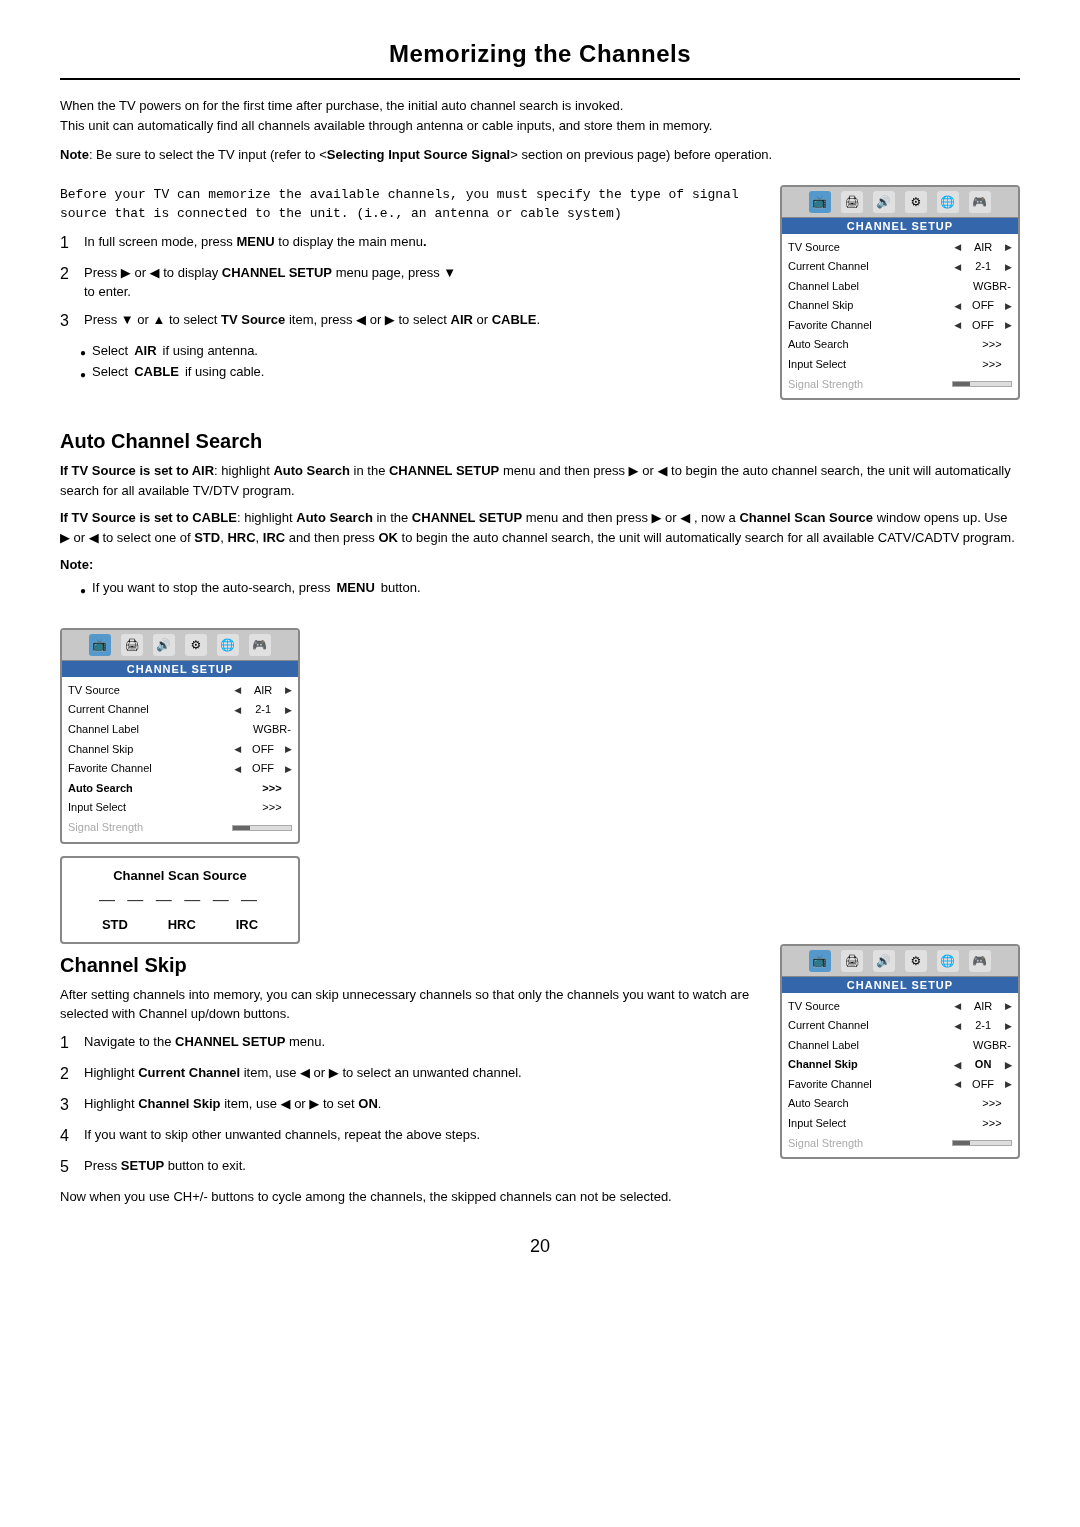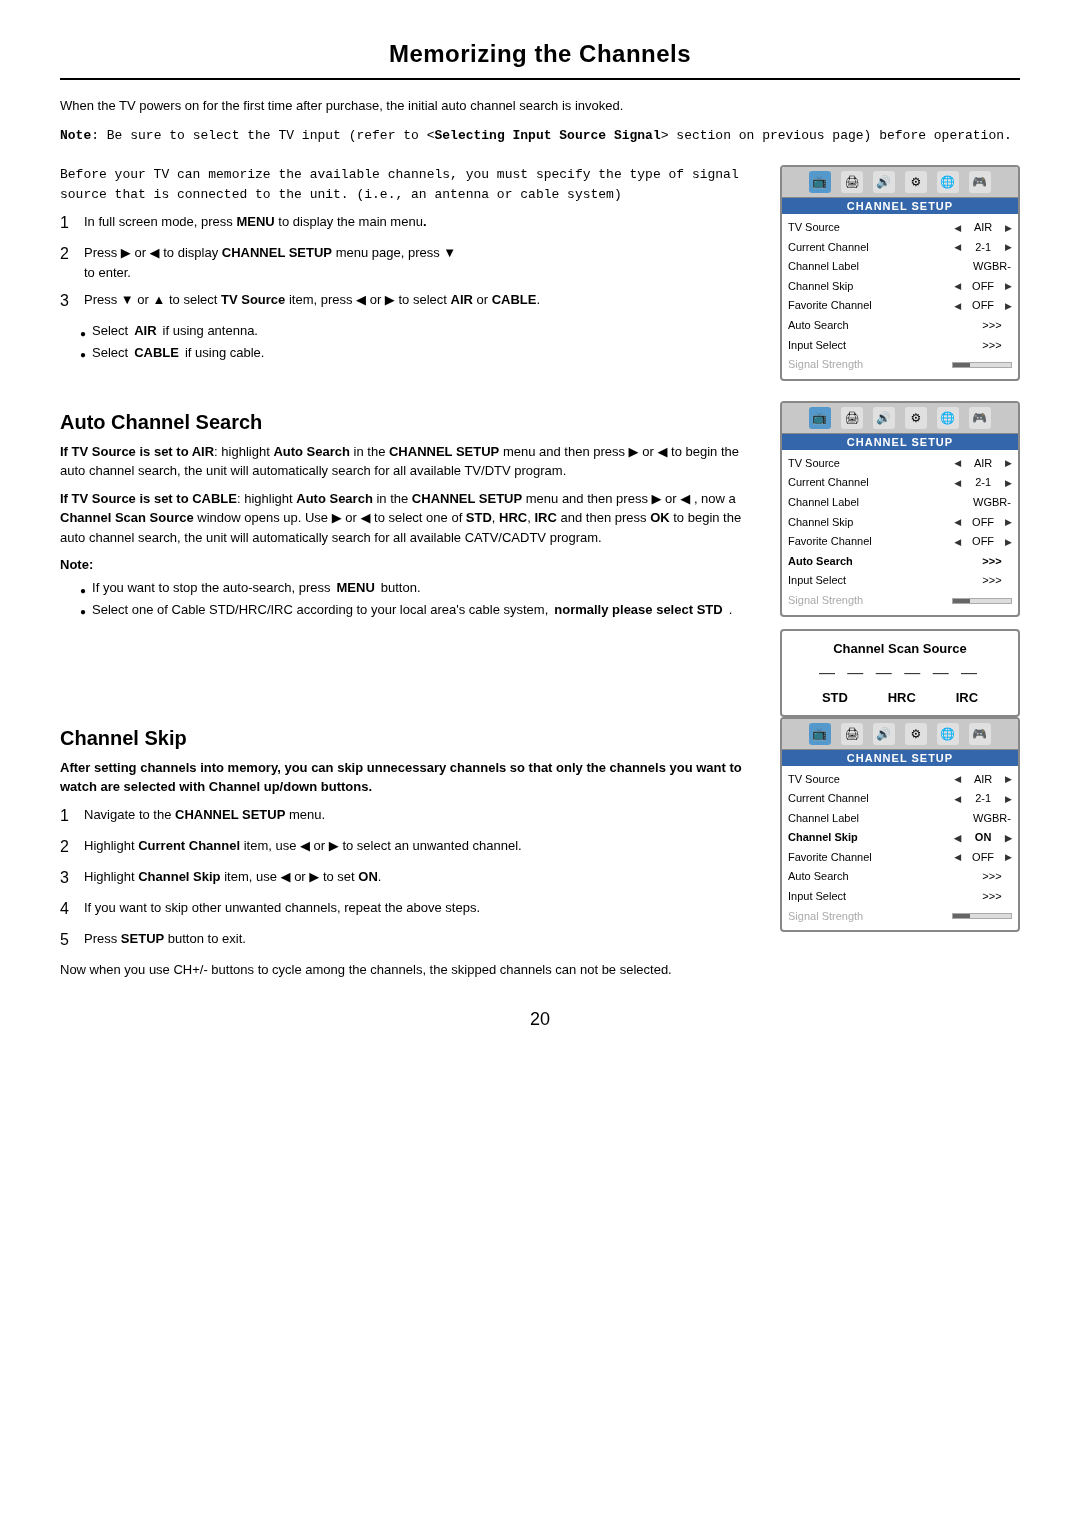--- a/index.html
+++ b/index.html
@@ -26,21 +26,20 @@
     }
     .intro-text {
       font-size: 13px;
       line-height: 1.5;
       margin-bottom: 10px;
     }
     .note-text {
       font-size: 13px;
       line-height: 1.5;
       margin-bottom: 20px;
-      font-family: Liberation Mono, monospace;
     }
     .note-text b { font-weight: bold; }
 
     
     h2.section-title {
       font-size: 20px;
       font-weight: bold;
       margin-bottom: 8px;
       margin-top: 10px;
     }
@@ -221,32 +220,34 @@
     .page-number {
       text-align: center;
       margin-top: 30px;
       font-size: 18px;
     }
 
     
     .auto-channel-layout {
       display: flex;
       gap: 20px;
+      flex-direction: column;
     }
     .auto-channel-text { flex: 1; }
     .auto-channel-menu { width: 240px; flex-shrink: 0; }
   </style>
 </head>
 <body>
 
 <h1 class="page-title">Memorizing the Channels</h1>
 <hr class="title-divider">
 
 <div class="intro-text">
   <p>When the TV powers on for the first time after purchase, the initial auto channel search is invoked.</p>
+  <p>This unit can automatically find all channels available through antenna or cable inputs, and store them in memory.</p>
 </div>
 <div class="note-text">
   <b>Note</b>: Be sure to select the TV input (refer to &lt;<b>Selecting Input Source Signal</b>&gt; section on previous page)  before operation.
 </div>
 
 <div class="section-with-menu">
   <div class="section-text">
     <p style="font-size:13px;line-height:1.5;margin-bottom:8px;font-family:Liberation Mono, monospace;">Before your TV can memorize the available channels, you must specify the type of signal source that is connected to the unit. (i.e., an antenna or cable system)</p>
     <ul class="steps-list">
       <li>
@@ -340,21 +341,20 @@
     <p style="font-size:13px;line-height:1.5;margin-bottom:8px;">
       <b>If TV Source is set to AIR</b>: highlight <b>Auto Search</b> in the <b>CHANNEL SETUP</b> menu and then press ▶ or ◀  to begin the auto channel search, the unit will automatically search for all available TV/DTV program.
     </p>
     <p style="font-size:13px;line-height:1.5;margin-bottom:8px;">
       <b>If TV Source is set to CABLE</b>: highlight <b>Auto Search</b> in the <b>CHANNEL SETUP</b> menu and then press ▶ or ◀ , now a <b>Channel Scan Source</b> window opens up. Use ▶ or ◀ to select one of <b>STD</b>, <b>HRC</b>, <b>IRC</b> and then press <b>OK</b> to begin the auto channel search, the unit will automatically search for all available CATV/CADTV program.
     </p>
     <div class="note-block">
       <span class="note-label">Note:</span>
       <ul class="bullet-list">
         <li>If you want to stop the auto-search, press <b>MENU</b> button.</li>
-        <li>Select one of Cable STD/HRC/IRC according to your local area's cable system, <b>normally please select STD</b>.</li>
       </ul>
     </div>
   </div>
   <div class="auto-channel-menu">
 
     <div class="menu-box" style="margin-bottom:12px;">
       <div class="menu-box-icons">
         <div class="menu-icon active-icon">📺</div>
         <div class="menu-icon">🖨</div>
         <div class="menu-icon">🔊</div>
@@ -425,21 +425,21 @@
         <span>HRC</span>
         <span>IRC</span>
       </div>
     </div>
   </div>
 </div>
 
 <div class="channel-skip-layout">
   <div class="channel-skip-text">
     <h2 class="section-title">Channel Skip</h2>
-    <p style="font-size:13px;line-height:1.5;margin-bottom:8px;font-weight:bold;">After setting channels into memory, you can skip unnecessary channels so that only the channels you want to watch are selected with Channel up/down buttons.</p>
+    <p style="font-size:13px;line-height:1.5;margin-bottom:8px;">After setting channels into memory, you can skip unnecessary channels so that only the channels you want to watch are selected with Channel up/down buttons.</p>
     <ul class="steps-list">
       <li>
         <span class="step-num">1</span>
         <span class="step-content">Navigate to the <b>CHANNEL SETUP</b> menu.</span>
       </li>
       <li>
         <span class="step-num">2</span>
         <span class="step-content">Highlight <b>Current Channel</b> item, use ◀ or ▶  to select an unwanted channel.</span>
       </li>
       <li>

